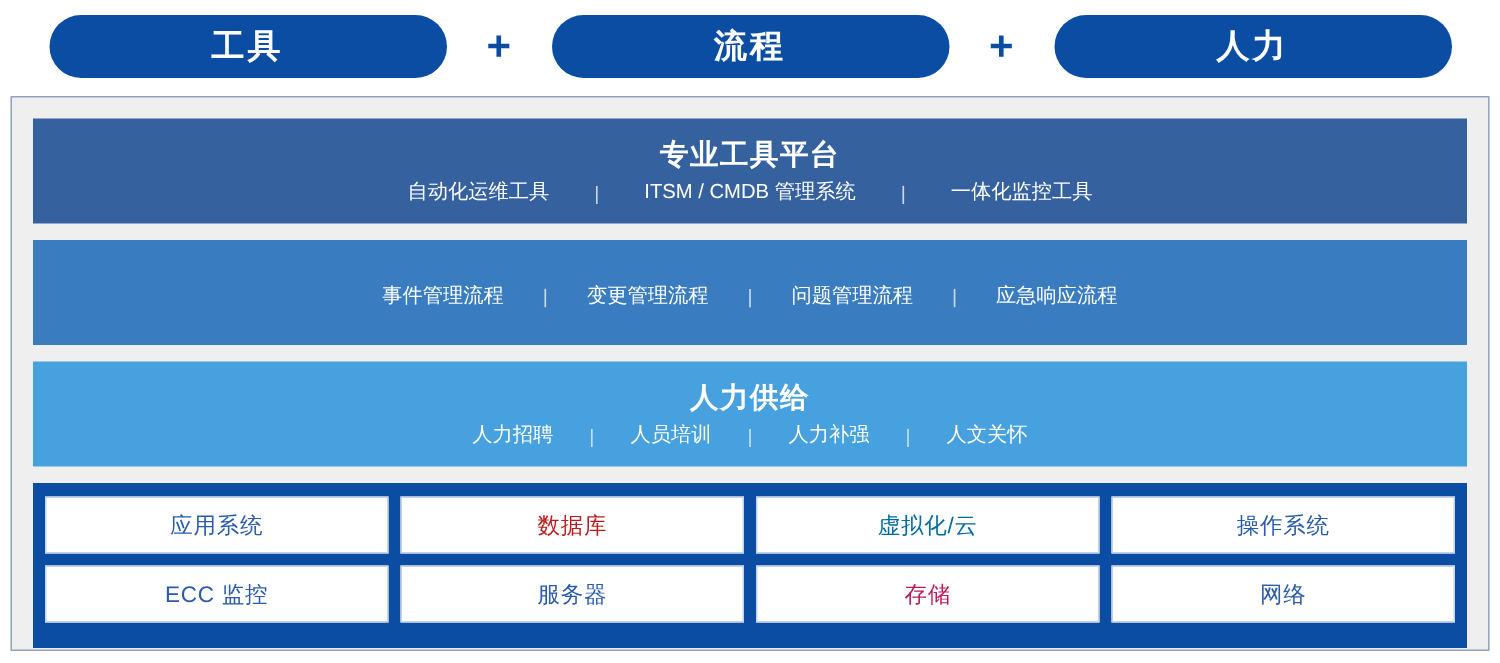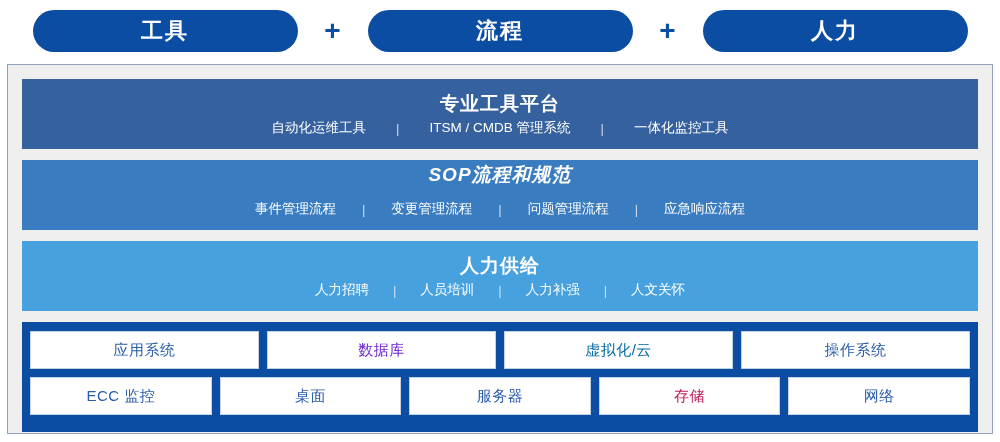--- a/index.html
+++ b/index.html
@@ -159,21 +159,20 @@
     <div class="band-items">
       <span class="band-item">自动化运维工具</span>
       <span class="band-sep">|</span>
       <span class="band-item">ITSM / CMDB 管理系统</span>
       <span class="band-sep">|</span>
       <span class="band-item">一体化监控工具</span>
     </div>
   </div>
 
   <div class="band band-2 sp-mid" style="background: rgb(58, 124, 192);">
-    <div class="band-title italic">SOP流程和规范</div>
     <div class="band-items">
       <span class="band-item">事件管理流程</span>
       <span class="band-sep">|</span>
       <span class="band-item">变更管理流程</span>
       <span class="band-sep">|</span>
       <span class="band-item">问题管理流程</span>
       <span class="band-sep">|</span>
       <span class="band-item">应急响应流程</span>
     </div>
   </div>
@@ -189,38 +188,35 @@
       <span class="band-sep">|</span>
       <span class="band-item">人文关怀</span>
     </div>
   </div>
 
   <div id="object-grid" style="background: rgb(11, 77, 162);">
     <div class="grid-row">
       <div class="obj-box" style="color: rgb(42, 92, 170);">
           <span>应用系统</span>
         </div>
-      <div class="obj-box" style="color: #6d28d9;">
+      <div class="obj-box" style="color: #b91c1c;">
           <span>数据库</span>
         </div>
       <div class="obj-box" style="color: #0369a1;">
           <span>虚拟化/云</span>
         </div>
       <div class="obj-box" style="color: rgb(42, 92, 170);">
           <span>操作系统</span>
         </div>
     </div>
     <div class="grid-row">
       <div class="obj-box" style="color: rgb(42, 92, 170);">
           <span>ECC 监控</span>
         </div>
       <div class="obj-box" style="color: rgb(42, 92, 170);">
-          <span>桌面</span>
-        </div>
-      <div class="obj-box" style="color: rgb(42, 92, 170);">
           <span>服务器</span>
         </div>
       <div class="obj-box" style="color: #be185d;">
           <span>存储</span>
         </div>
       <div class="obj-box" style="color: rgb(42, 92, 170);">
           <span>网络</span>
         </div>
     </div>
   </div>

